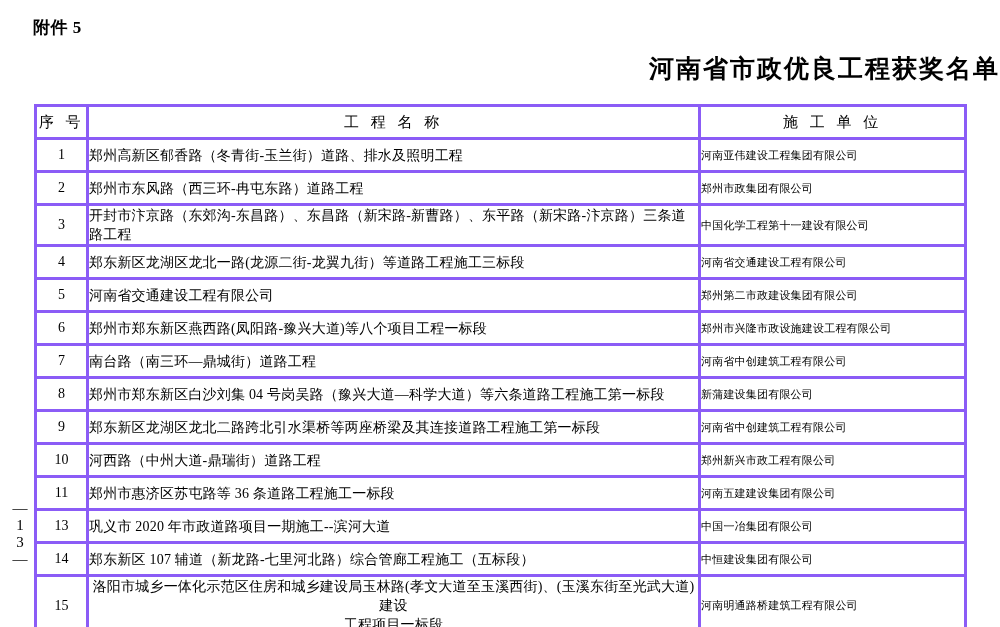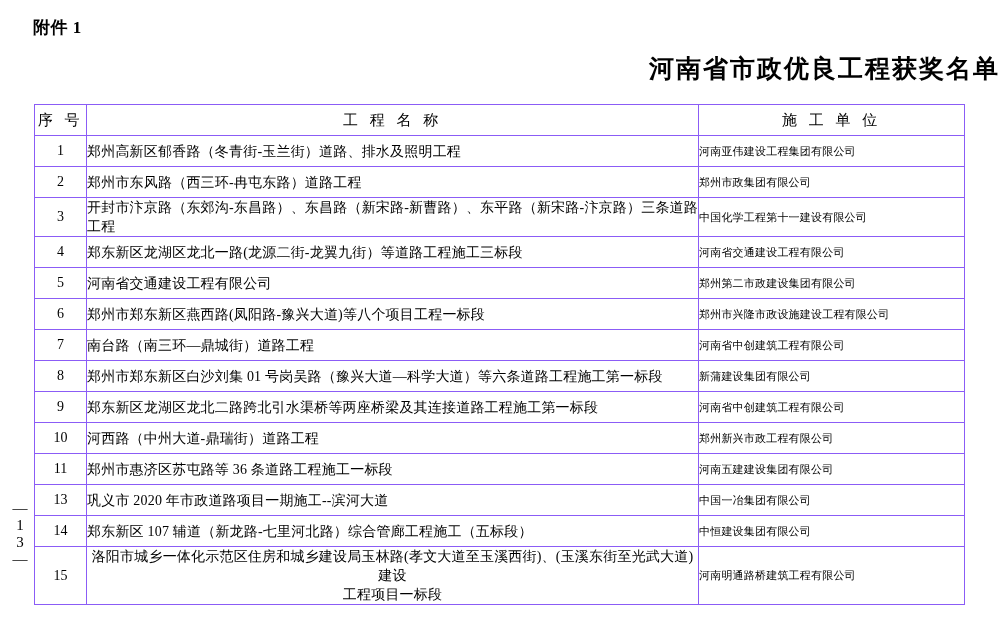--- a/index.html
+++ b/index.html
@@ -59,21 +59,21 @@
     position: absolute;
     left: 34px;
     top: 104px;
     width: 930px;
     border-collapse: collapse;
     table-layout: fixed;
     font-size: 13.5px;
   }
   table.award-table th,
   table.award-table td {
-    border: 1px solid #8b5cf6;
+    border: 3px solid #8b5cf6;
     padding: 0;
     vertical-align: middle;
   }
   table.award-table thead th {
     height: 30px;
     font-weight: normal;
     text-align: center;
     font-size: 15px;
     letter-spacing: 4px;
     font-family: "Liberation Serif", "DejaVu Serif", serif;
@@ -104,21 +104,21 @@
     letter-spacing: 0.2px;
   }
   tr.tall td { height: 48px; }
   .name-line { display: block; text-align: center; }
 </style>
 </head>
 <body>
 
 <div class="page">
 
-  <div class="attachment-label">附件 1</div>
+  <div class="attachment-label">附件 5</div>
 
   <div class="doc-title">河南省市政优良工程获奖名单</div>
 
   <div class="side-page-number">
     <span>—</span>
     <span>1</span>
     <span>3</span>
     <span>—</span>
   </div>
 
@@ -166,21 +166,21 @@
         <td class="cell-name">郑州市郑东新区燕西路(凤阳路-豫兴大道)等八个项目工程一标段</td>
         <td class="cell-unit">郑州市兴隆市政设施建设工程有限公司</td>
       </tr>
       <tr>
         <td class="cell-no">7</td>
         <td class="cell-name">南台路（南三环—鼎城街）道路工程</td>
         <td class="cell-unit">河南省中创建筑工程有限公司</td>
       </tr>
       <tr>
         <td class="cell-no">8</td>
-        <td class="cell-name">郑州市郑东新区白沙刘集 01 号岗吴路（豫兴大道—科学大道）等六条道路工程施工第一标段</td>
+        <td class="cell-name">郑州市郑东新区白沙刘集 04 号岗吴路（豫兴大道—科学大道）等六条道路工程施工第一标段</td>
         <td class="cell-unit">新蒲建设集团有限公司</td>
       </tr>
       <tr>
         <td class="cell-no">9</td>
         <td class="cell-name">郑东新区龙湖区龙北二路跨北引水渠桥等两座桥梁及其连接道路工程施工第一标段</td>
         <td class="cell-unit">河南省中创建筑工程有限公司</td>
       </tr>
       <tr>
         <td class="cell-no">10</td>
         <td class="cell-name">河西路（中州大道-鼎瑞街）道路工程</td>

